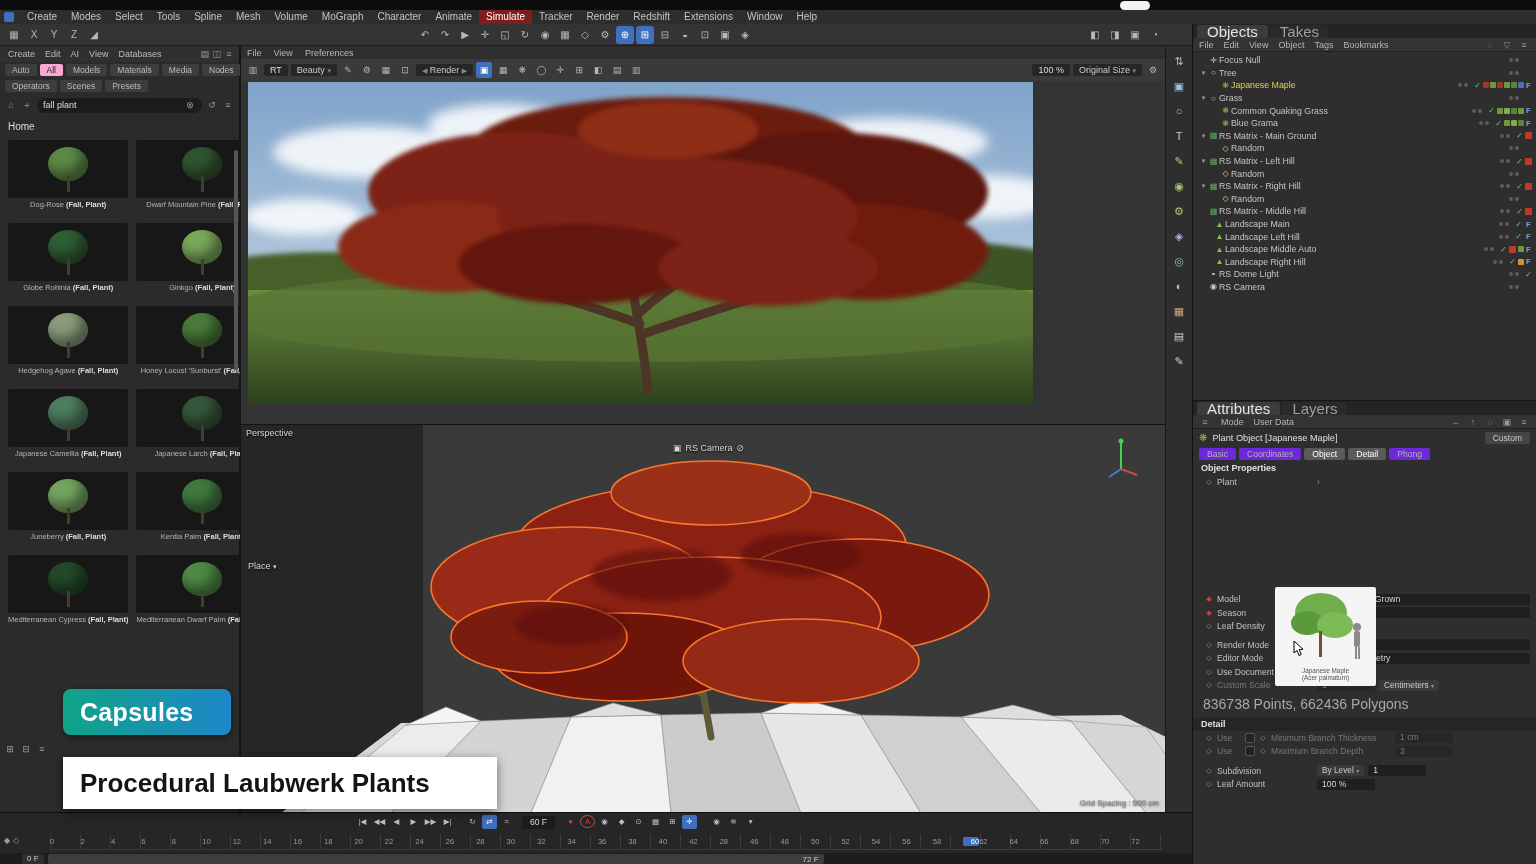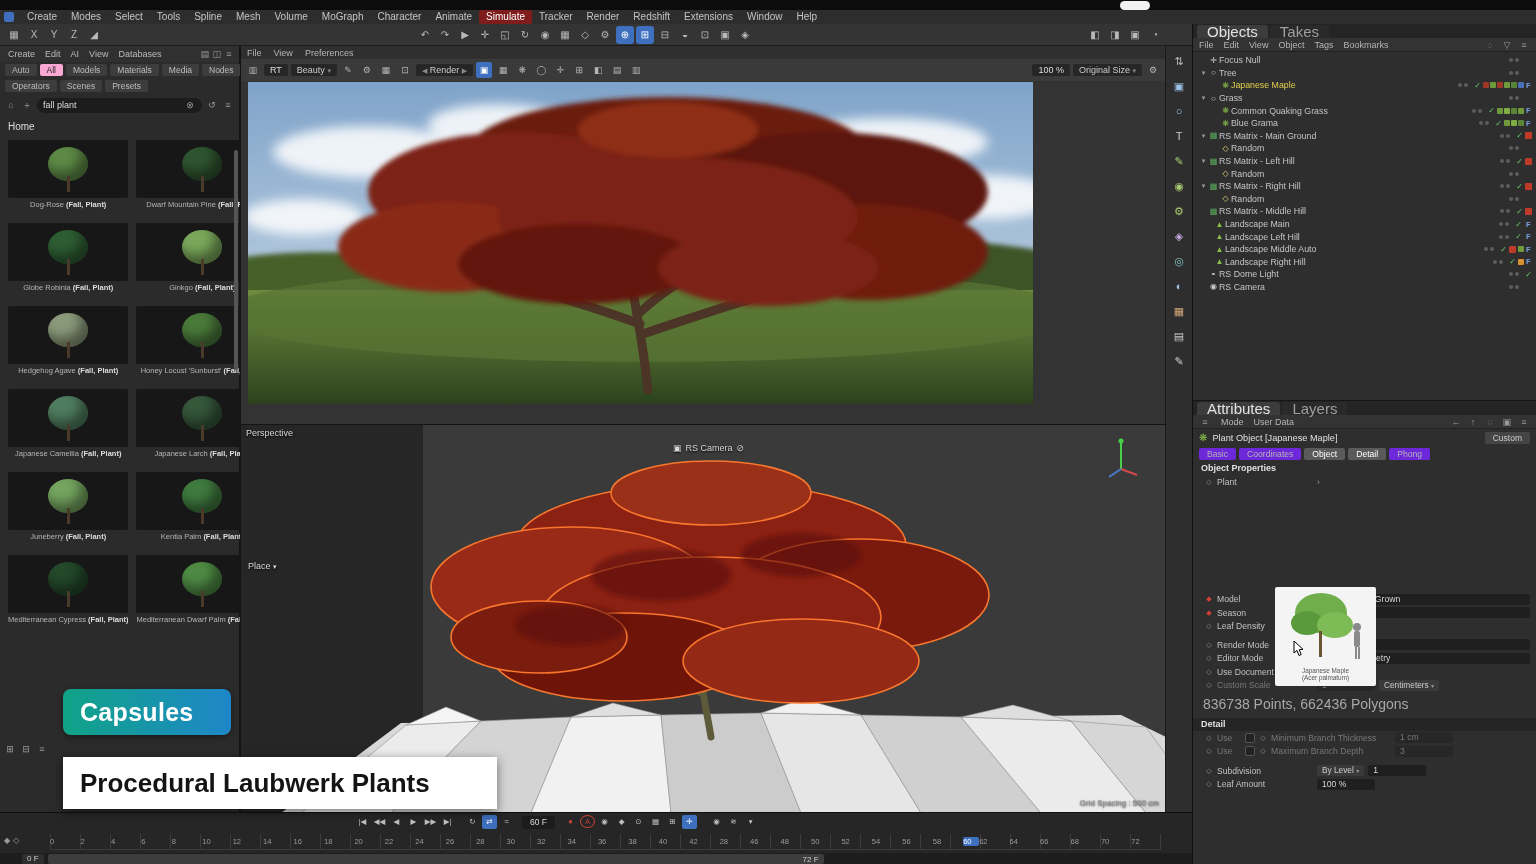--- a/index.html
+++ b/index.html
@@ -117,21 +117,21 @@
 #attr-body{position:relative}
 
 #bbar{left:0;top:812px;width:1192px;height:52px;background:#262626;border-top:1px solid #101010}
 #transport{position:absolute;left:355px;top:2px;display:flex;align-items:center;gap:2px}
 .tpi{min-width:15px;height:14px;line-height:14px;text-align:center;font-size:7.5px;color:#c0c0c0;border-radius:2px;padding:0 1px}
 .tpi.hl{background:#3f6fbf;color:#fff}
 .tpi.ring{border:1px solid #cc4438;border-radius:50%;width:13px;height:13px;line-height:11px;font-size:7px}
 #frame-field{background:#1c1c1c;border-radius:2px;height:13px;line-height:13px;padding:0 8px;color:#ddd;font-size:8.5px;margin:0 6px}
 #ruler{position:absolute;left:50px;top:21px;width:1112px;height:16px;display:flex;align-items:center;border-bottom:1px solid #3a3a3a;background:repeating-linear-gradient(90deg,#3c3c3c 0 1px,transparent 1px 30px)}
 .tick{flex:1;text-align:left;font-size:7.6px;color:#9a9a9a}
-.tick.cur{color:#fff;background:#3f6fbf;border-radius:2px;flex:0 0 16px;text-align:left}
+.tick.cur{color:#fff;background:#3f6fbf;border-radius:2px;flex:0 0 16px;text-align:right}
 #rkeys{position:absolute;left:4px;top:23px;display:flex;gap:3px;color:#9a9a9a;font-size:8px}
 #range{position:absolute;left:0;top:40px;width:1192px;height:12px;background:#1d1d1d;display:flex;align-items:center}
 #range-start{margin-left:22px;font-size:8px;color:#cfcfcf;background:#2f2f2f;border-radius:2px;padding:0 5px;height:10px;line-height:10px}
 #range-bar{margin-left:4px;width:776px;height:10px;background:#3d3d3d;border-radius:2px;display:flex;align-items:center;justify-content:flex-end}
 #range-end{font-size:8px;color:#cfcfcf;padding-right:5px}
 
 #capsules{left:63px;top:689px;width:168px;height:46px;border-radius:8px;background:linear-gradient(90deg,#10a387,#1e87c8);display:flex;align-items:center;padding-left:17px;color:#fff;font-size:25px;font-weight:bold;letter-spacing:.3px;z-index:50;box-shadow:0 2px 6px rgba(0,0,0,.4)}
 #banner{left:63px;top:757px;width:434px;height:52px;background:#fff;display:flex;align-items:center;padding-left:17px;color:#141414;font-size:26px;font-weight:800;z-index:50;box-shadow:0 3px 10px rgba(0,0,0,.5)}
 #cursor{left:1293px;top:641px;z-index:60}
 </style>

